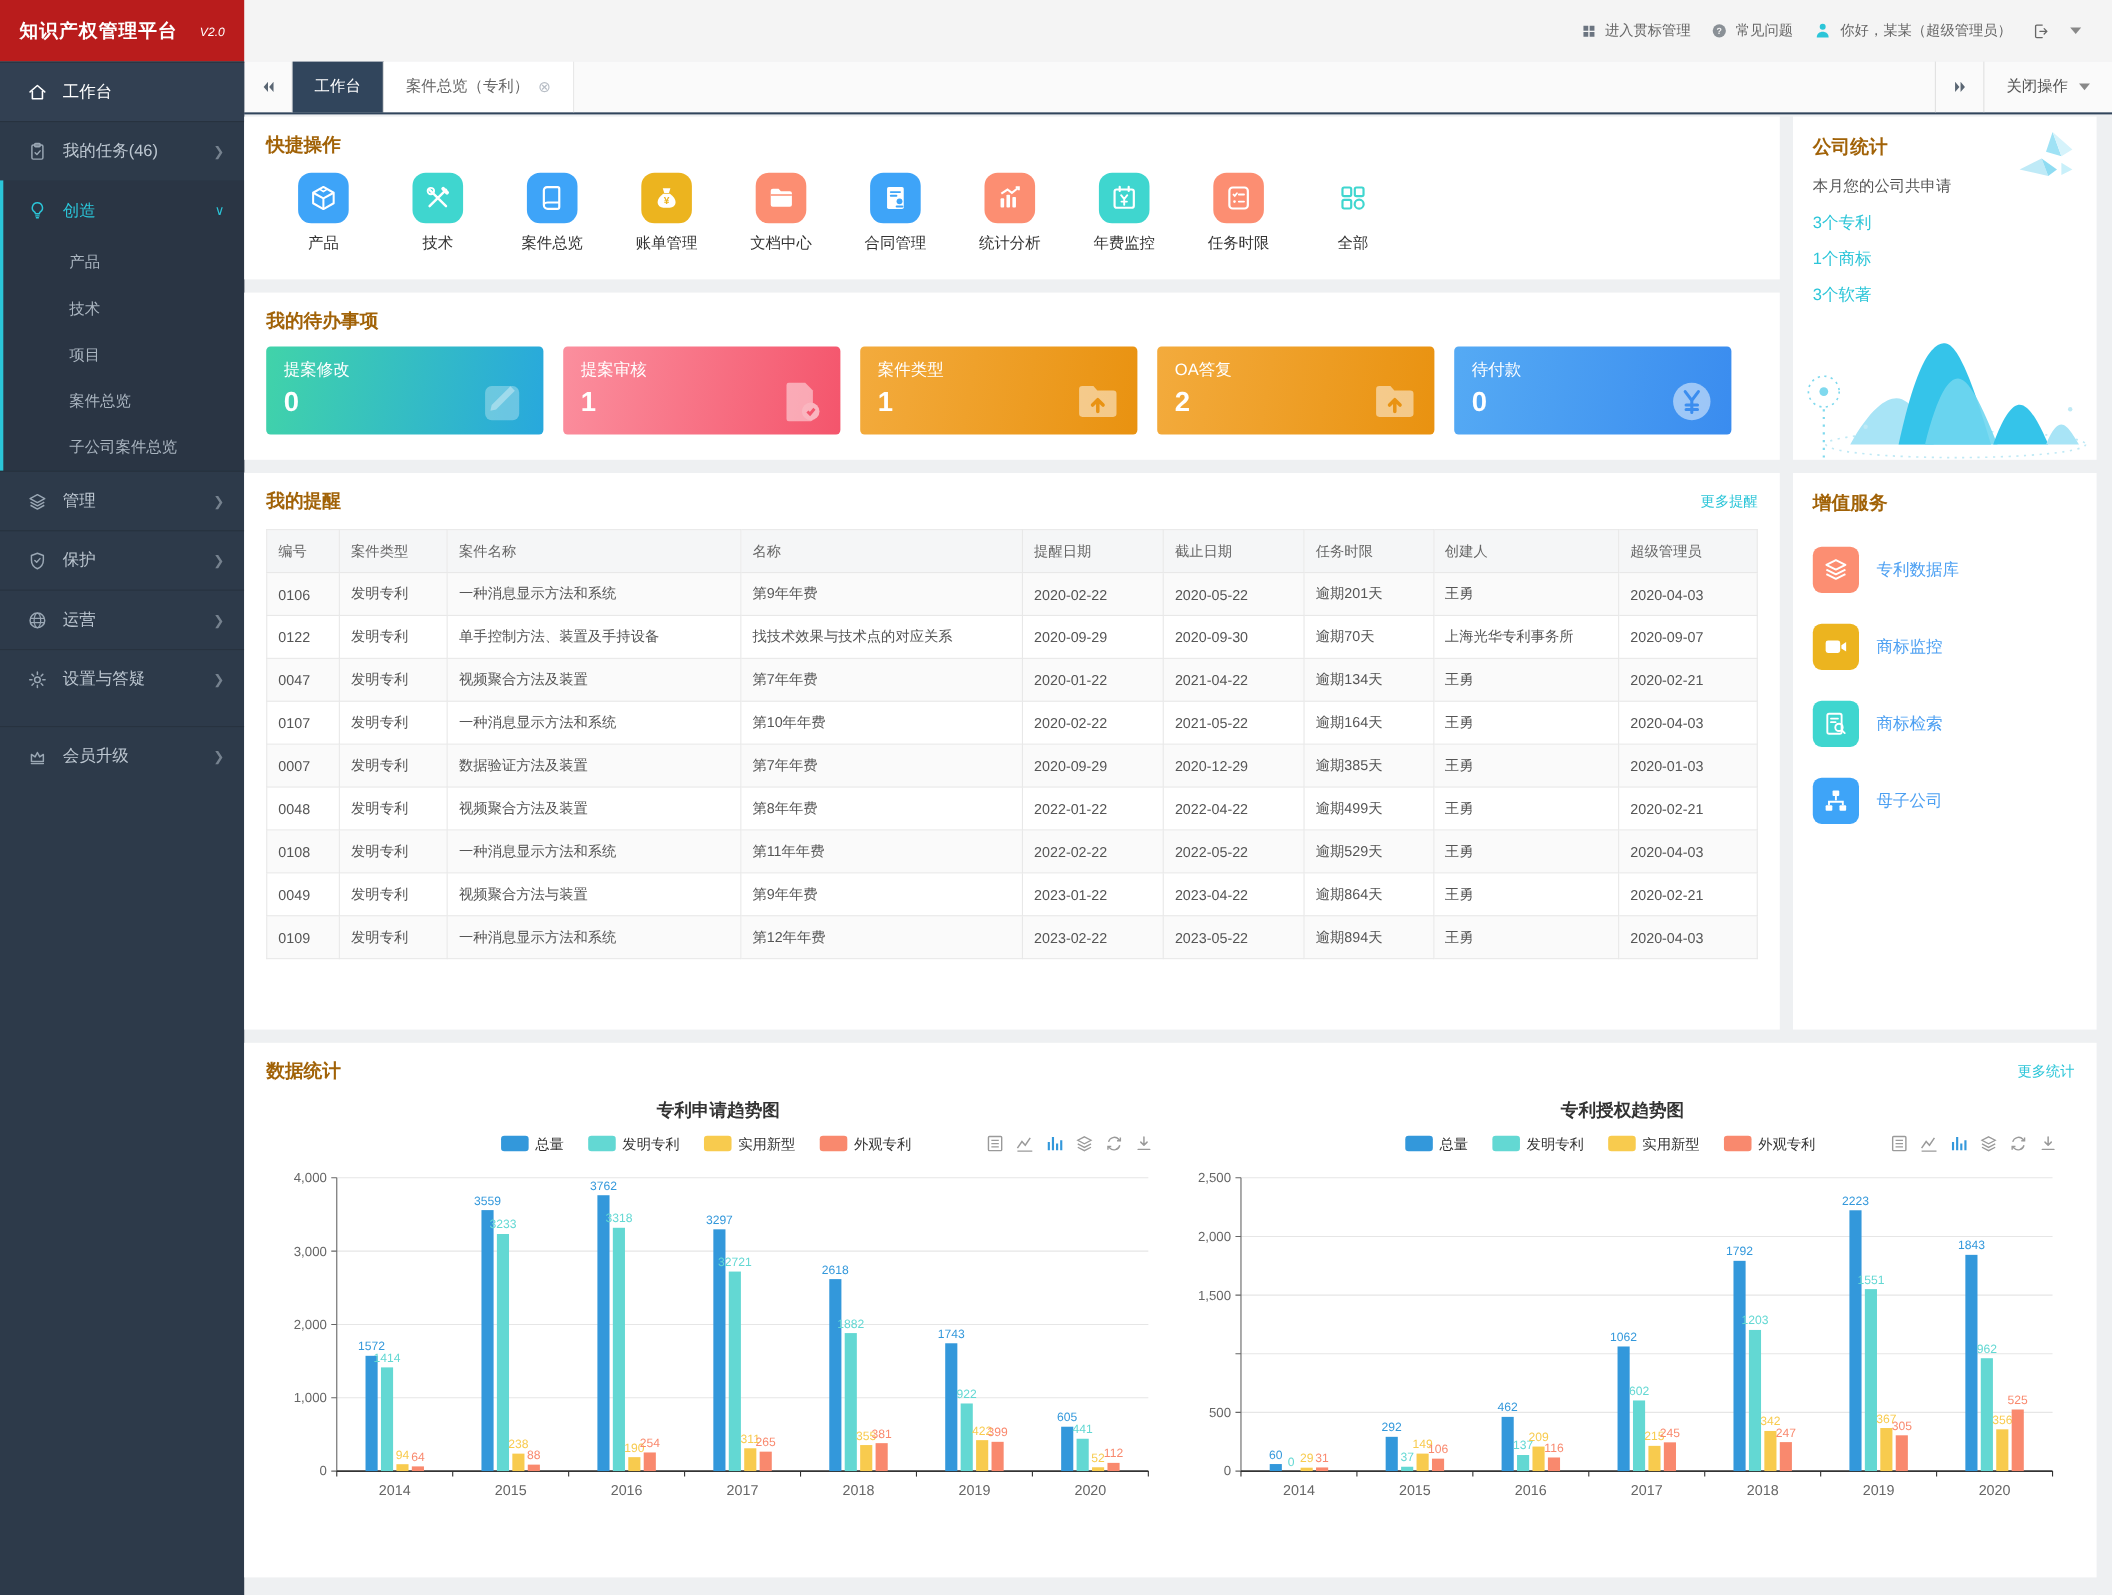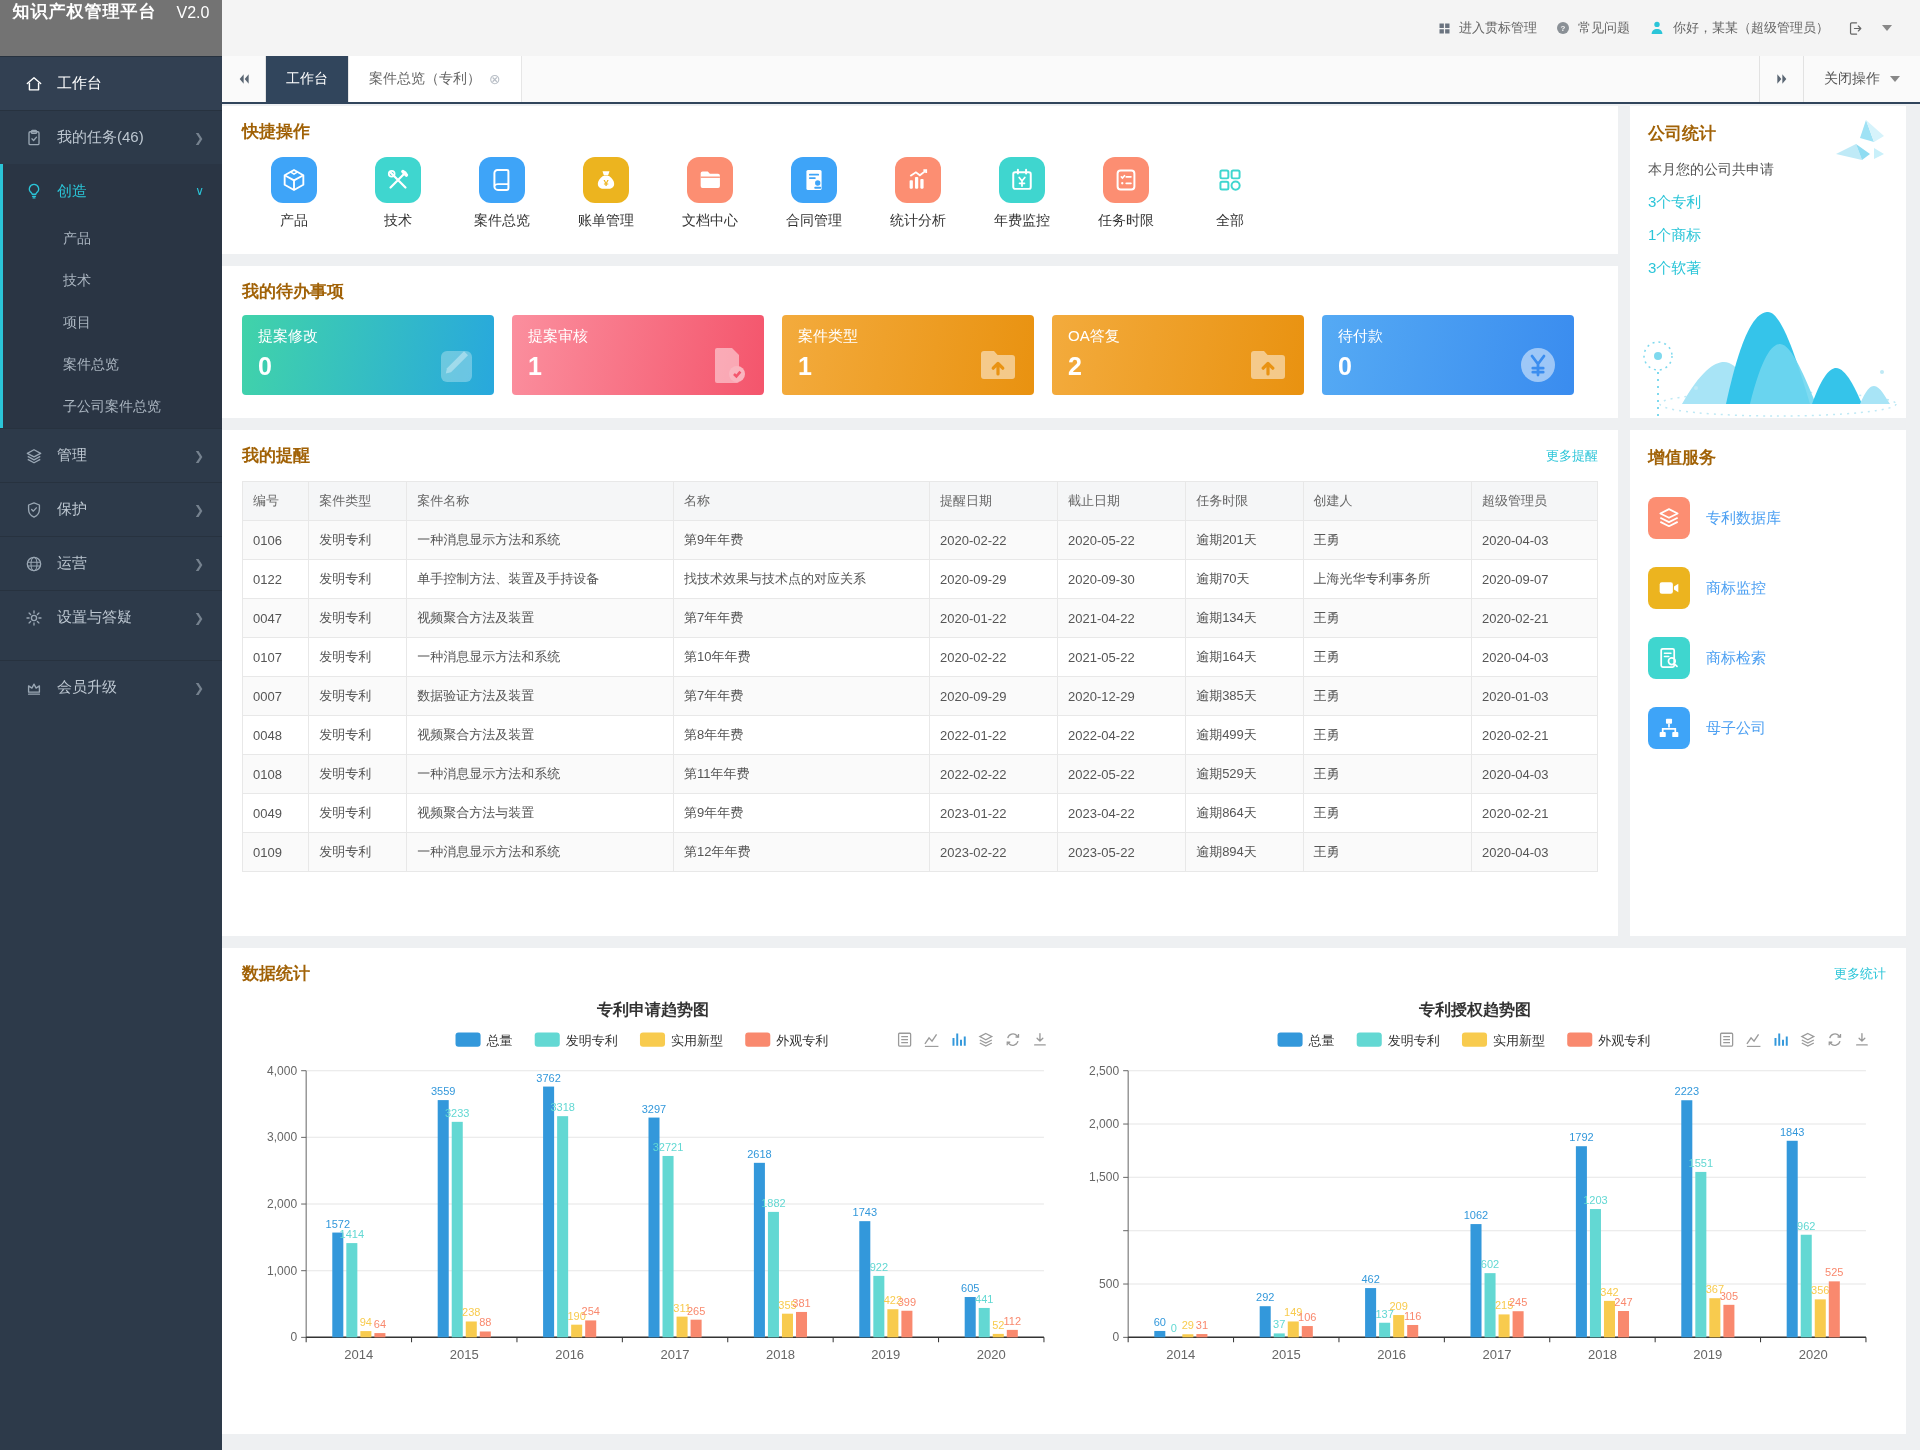--- a/index.html
+++ b/index.html
@@ -1,23 +1,23 @@
 <!DOCTYPE html>
 <html><head>
 <meta charset="utf-8">
 <style>
   * { margin:0; padding:0; box-sizing:border-box; }
   html,body { width:1920px; height:1450px; overflow:hidden; }
   body { font-family:"Liberation Sans","DejaVu Sans",sans-serif; background:#eef0f2; color:#333; }
 
   
   .topbar { position:absolute; left:0; top:0; width:1920px; height:56px; background:#f4f4f4; display:flex; }
-  .logo { width:222px; height:56px; background:#737373; color:#fff; display:flex; align-items:flex-start; justify-content:center; gap:20px; }
+  .logo { width:222px; height:56px; background:#b91c1c; color:#fff; display:flex; align-items:center; justify-content:center; gap:20px; }
   .logo b { font-size:17px; letter-spacing:1px; }
-  .logo span { font-size:16px; margin-top:4px; }
+  .logo span { font-size:11px; margin-top:4px;font-style:italic; }
   .topbar-right { flex:1; display:flex; align-items:center; justify-content:flex-end; gap:18px; padding-right:28px; font-size:13px; color:#666; }
   .top-item { display:flex; align-items:center; gap:7px; cursor:pointer; }
   .top-item svg { display:block; }
   .caret { width:0; height:0; border-left:5px solid transparent; border-right:5px solid transparent; border-top:6px solid #888; display:inline-block; }
 
   
   .tabbar { position:absolute; left:222px; top:56px; width:1698px; height:48px; background:#f0f0f0; border-bottom:2px solid #31455c; display:flex; align-items:stretch; }
   .tab-scroll-btn { width:44px; background:#fafafa; border-right:1px solid #e2e2e2; display:flex; align-items:center; justify-content:center; cursor:pointer; }
   .tab-scroll-btn.right { border-left:1px solid #e2e2e2; border-right:none; }
   .tab { padding:0 20px; display:flex; align-items:center; gap:8px; font-size:14px; color:#666; background:#fff; border-right:1px solid #e6e6e6; cursor:pointer; }

